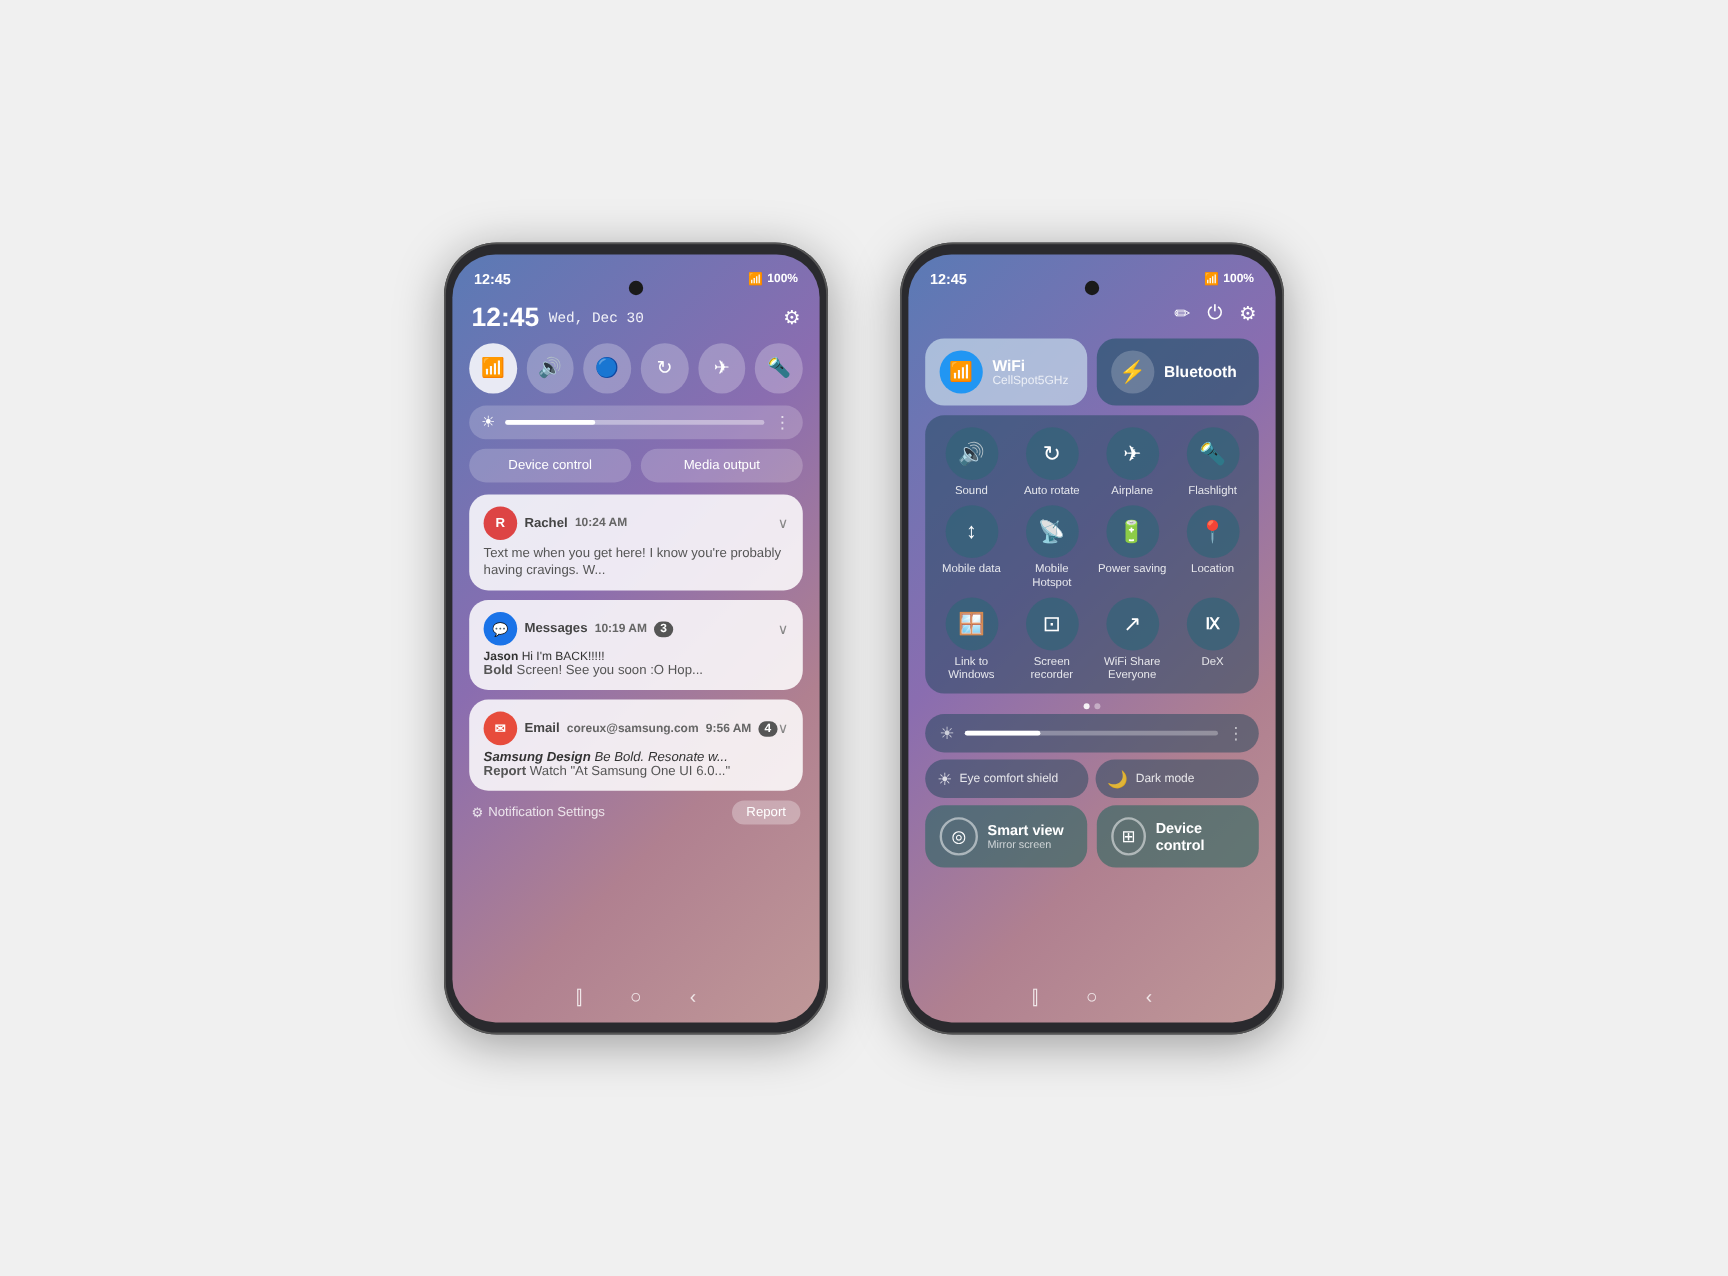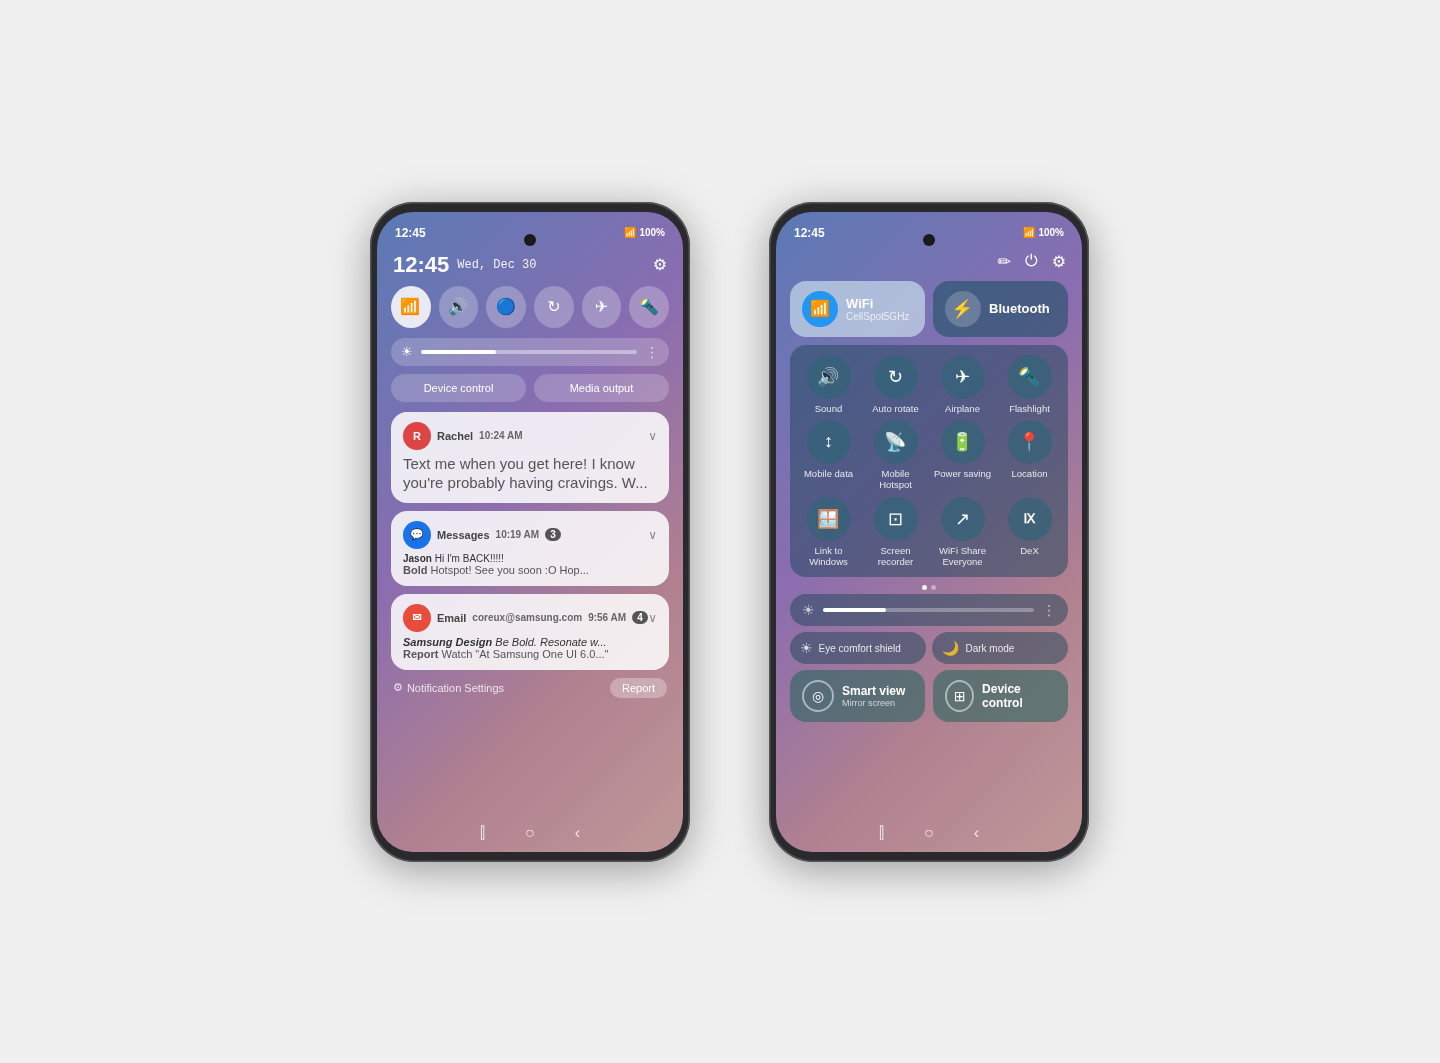--- a/index.html
+++ b/index.html
@@ -18,21 +18,20 @@
     .phone {
       width: 320px;
       height: 660px;
       background: #2a2a2e;
       border-radius: 44px;
       position: relative;
       box-shadow: 0 8px 40px rgba(0,0,0,0.35), inset 0 0 0 1.5px #555;
       overflow: hidden;
       display: flex;
       flex-direction: column;
-      margin-left: 19px;
     }
 
     .phone-screen {
       position: absolute;
       top: 10px;
       left: 7px;
       right: 7px;
       bottom: 10px;
       border-radius: 36px;
       overflow: hidden;
@@ -240,21 +239,21 @@
 
     .notif-avatar.messages {
       background: #1a73e8;
     }
 
     .notif-avatar.email {
       background: #e74c3c;
     }
 
     .notif-time-small { font-size: 10px; color: #666; }
-    .notif-preview { font-size: 15px; color: #555; line-height: 1.3; }
+    .notif-preview { font-size: 11px; color: #555; line-height: 1.3; }
 
     .notif-expand { color: #888; font-size: 12px; cursor: pointer; }
 
     .notif-count-badge {
       background: #555;
       color: white;
       font-size: 10px;
       border-radius: 8px;
       padding: 1px 5px;
     }
@@ -581,21 +580,21 @@
             </div>
             <span class="notif-expand">∨</span>
           </div>
           <div>
             <div style="font-size:10px;color:#333;">
               <strong>Jason</strong>
               <span>Hi I'm BACK!!!!!</span>
             </div>
             <div style="font-size:11px;color:#555;">
               <strong>Bold</strong>
-              <span>Hotspot! See you soon :O Hop...</span>
+              <span>Screen! See you soon :O Hop...</span>
             </div>
           </div>
         </div>
 
         <div class="notif-card">
           <div class="notif-card-header">
             <div class="notif-app-info">
               <div class="notif-avatar email">✉</div>
               <span>Email</span>
               <span class="notif-time-small">coreux@samsung.com</span>

